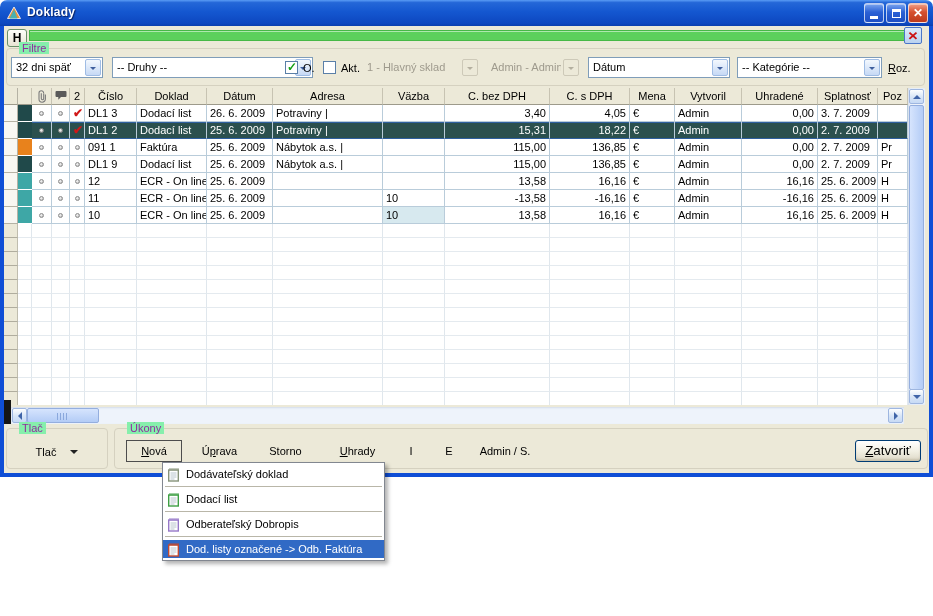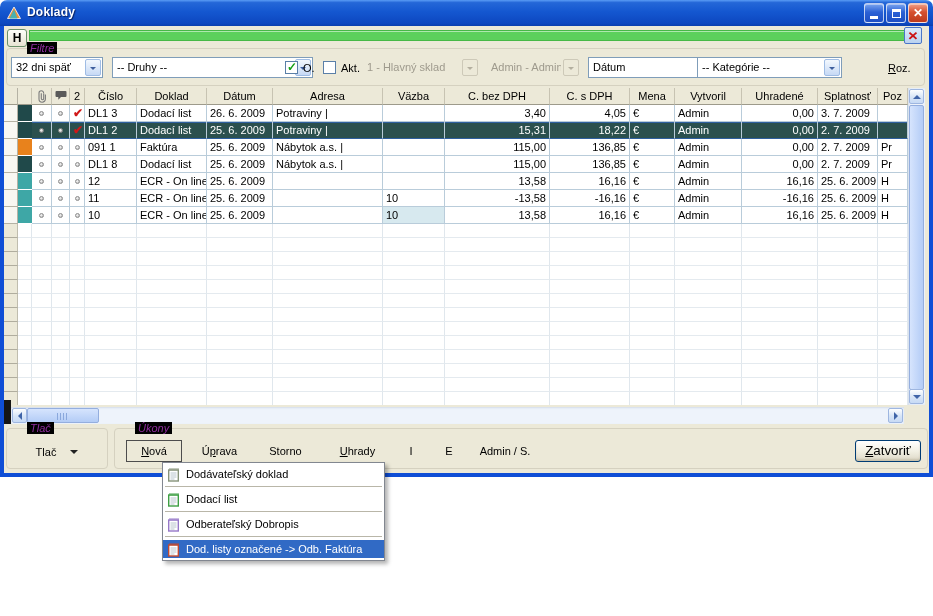--- a/index.html
+++ b/index.html
@@ -34,22 +34,22 @@
     text-align:center; line-height:16px; cursor:default; }
   .greenbar { position:absolute; left:29px; top:30px; width:892px; height:11px; background:var(--greenbar,#5cd05c);
     border:1px solid #46b846; box-shadow:inset 0 1px 0 rgba(255,255,255,.5); }
   .redx { position:absolute; left:904px; top:27px; width:18px; height:17px;
     background:linear-gradient(180deg,#dcebfb,#b9d2f0); border:1px solid #4a76c8; border-radius:2px;
     display:flex; align-items:center; justify-content:center; }
   .redx span { color:#cc1111; font-weight:bold; font-size:13px; line-height:1; transform:scaleY(.9); }
 
   
   .group { position:absolute; border:1px solid #d5d1c0; border-radius:4px; }
-  .glabel { position:absolute; top:-7px; left:20px; background:#000000; padding:0 3px;
-    color:var(--grouplabel,#8f2d9e);font-style:italic; }
+  .glabel { position:absolute; top:-7px; left:12px; background:#86efac; padding:0 3px;
+    color:var(--grouplabel,#8f2d9e); }
 
   
   .combo { position:absolute; height:21px; background:#fff; border:1px solid #7f9db9; }
   .combo .val { position:absolute; left:4px; top:3px; right:19px; white-space:nowrap; overflow:hidden; }
   .combo .cbtn { position:absolute; right:1px; top:1px; bottom:1px; width:16px; border-radius:2px;
     background:linear-gradient(180deg,#f3f8fe,#c6d9f5); border:1px solid #9fbce4;
     display:flex; align-items:center; justify-content:center; }
   .combo .cbtn::after { content:""; border:3.5px solid transparent; border-top-color:#3f5f9e; margin-top:4px; }
   .combo.disabled { background:transparent; border-color:transparent; }
   .combo.disabled .val { color:#9e9a8d; }
@@ -177,21 +177,21 @@
     <span class="cbtn"></span>
   </div>
   <div class="combo disabled" style="left:486px;top:57px;width:95px;">
     <span class="val">Admin - Adminis</span>
     <span class="cbtn"></span>
   </div>
   <div class="combo" style="left:588px;top:57px;width:142px;">
     <span class="val">Dátum</span>
     <span class="cbtn"></span>
   </div>
-  <div class="combo" style="left:697px;top:57px;width:145px;padding-left:48px;">
+  <div class="combo" style="left:737px;top:57px;width:145px;padding-left:48px;">
     <span class="val">-- Kategórie --</span>
     <span class="cbtn"></span>
   </div>
   <span class="roz" style="left:888px;top:62px;" id="rozlink"><u>R</u>oz.</span>
 
   <div class="grid">
     <div id="gridhead" class="trow thead">
         <div class="hsel"></div>
         <div class="ind"></div>
         <div class="tcell" style="width: 20px;"><svg width="11" height="13" viewBox="0 0 11 13">
@@ -272,21 +272,21 @@
           <div class="tcell" style="width: 76px; text-align: right;">0,00</div>
           <div class="tcell" style="width: 60px;">2. 7. 2009</div>
           <div class="tcell" style="width: 30px;">Pr</div>
         </div>
         <div class="trow">
           <div class="rowsel"></div>
           <div class="ind" style="background: rgb(32, 73, 74);"></div>
           <div class="tcell" style="width: 20px; text-align: center;"><span class="dot"></span></div>
           <div class="tcell" style="width: 18px; text-align: center;"><span class="dot"></span></div>
           <div class="tcell" style="width: 15px; text-align: center;"><span class="dot"></span></div>
-          <div class="tcell" style="width: 52px;">DL1 8</div>
+          <div class="tcell" style="width: 52px;">DL1 9</div>
           <div class="tcell" style="width: 70px;">Dodací list</div>
           <div class="tcell" style="width: 66px;">25. 6. 2009</div>
           <div class="tcell" style="width: 110px;">Nábytok a.s. |</div>
           <div class="tcell" style="width: 62px;"></div>
           <div class="tcell" style="width: 105px; text-align: right;">115,00</div>
           <div class="tcell" style="width: 80px; text-align: right;">136,85</div>
           <div class="tcell" style="width: 45px;">€</div>
           <div class="tcell" style="width: 67px;">Admin</div>
           <div class="tcell" style="width: 76px; text-align: right;">0,00</div>
           <div class="tcell" style="width: 60px;">2. 7. 2009</div>

